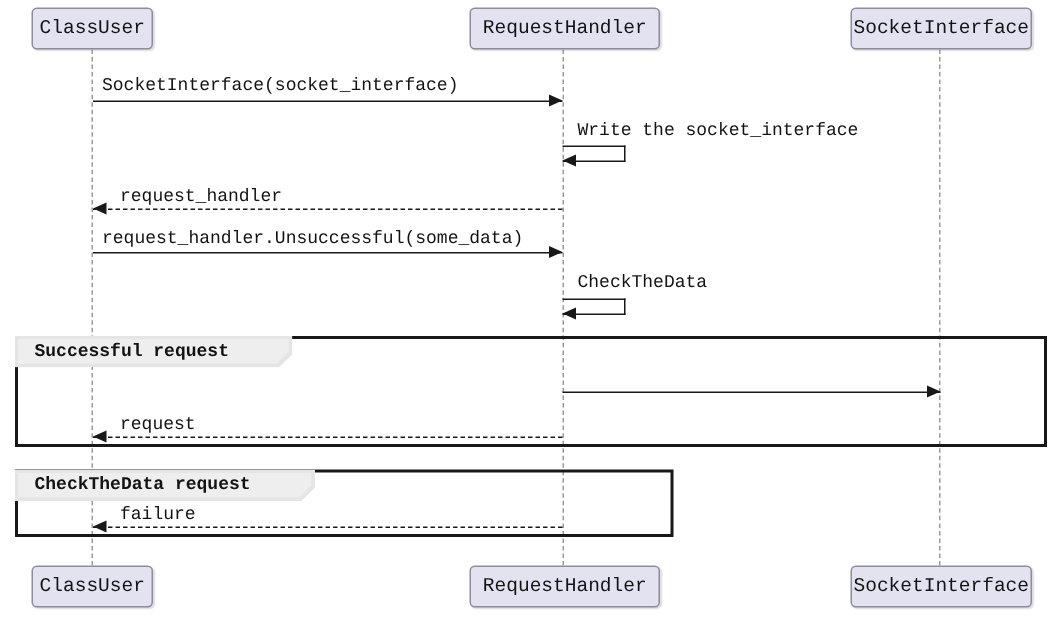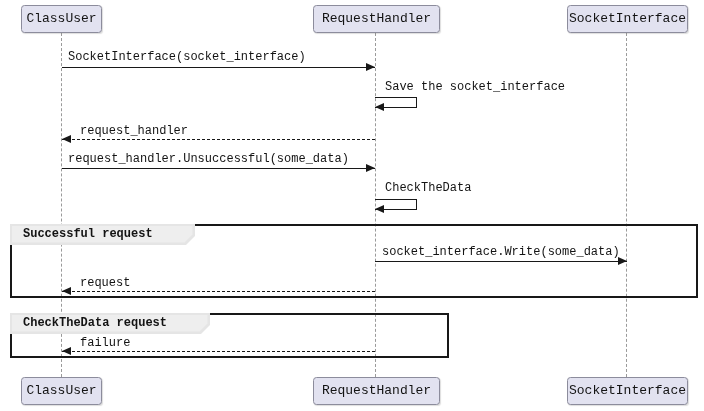--- a/index.html
+++ b/index.html
@@ -61,21 +61,21 @@
   <div class="participant" style="left:567px;top:5px;width:121px">SocketInterface</div>
 
   <div class="participant" style="left:21px;top:377px;width:81px">ClassUser</div>
   <div class="participant" style="left:313px;top:377px;width:127px">RequestHandler</div>
   <div class="participant" style="left:567px;top:377px;width:121px">SocketInterface</div>
 
   <div class="msg-label" style="left:68px;top:50px">SocketInterface(socket_interface)</div>
   <div class="mline" style="left:62px;top:67px;width:313px"></div>
   <div class="arr r" style="left:366px;top:63px"></div>
 
-  <div class="msg-label" style="left:385px;top:80px">Save the socket_interface</div>
+  <div class="msg-label" style="left:385px;top:80px">Write the socket_interface</div>
   <div class="selfloop" style="left:375px;top:97px"></div>
   <div class="arr l" style="left:375px;top:103px"></div>
 
   <div class="msg-label" style="left:80px;top:124px">request_handler</div>
   <div class="mline dashed" style="left:62px;top:139px;width:313px"></div>
   <div class="arr l" style="left:62px;top:135px"></div>
 
   <div class="msg-label" style="left:68px;top:152px">request_handler.Unsuccessful(some_data)</div>
   <div class="mline" style="left:62px;top:168px;width:313px"></div>
   <div class="arr r" style="left:366px;top:164px"></div>
@@ -83,21 +83,20 @@
   <div class="msg-label" style="left:385px;top:181px">CheckTheData</div>
   <div class="selfloop" style="left:375px;top:199px"></div>
   <div class="arr l" style="left:375px;top:205px"></div>
 
   <div class="group" style="left:10px;top:224px;width:688px;height:74px">
     <div class="group-tab" style="width:185px;height:21px">
       <div class="group-tab-inner">Successful request</div>
     </div>
   </div>
 
-  <div class="msg-label" style="left:382px;top:245px">socket_interface.Write(some_data)</div>
   <div class="mline" style="left:375px;top:261px;width:252px"></div>
   <div class="arr r" style="left:618px;top:257px"></div>
 
   <div class="msg-label" style="left:80px;top:276px">request</div>
   <div class="mline dashed" style="left:62px;top:291px;width:313px"></div>
   <div class="arr l" style="left:62px;top:287px"></div>
 
   <div class="group" style="left:10px;top:313px;width:439px;height:45px">
     <div class="group-tab" style="width:200px;height:21px">
       <div class="group-tab-inner">CheckTheData request</div>

